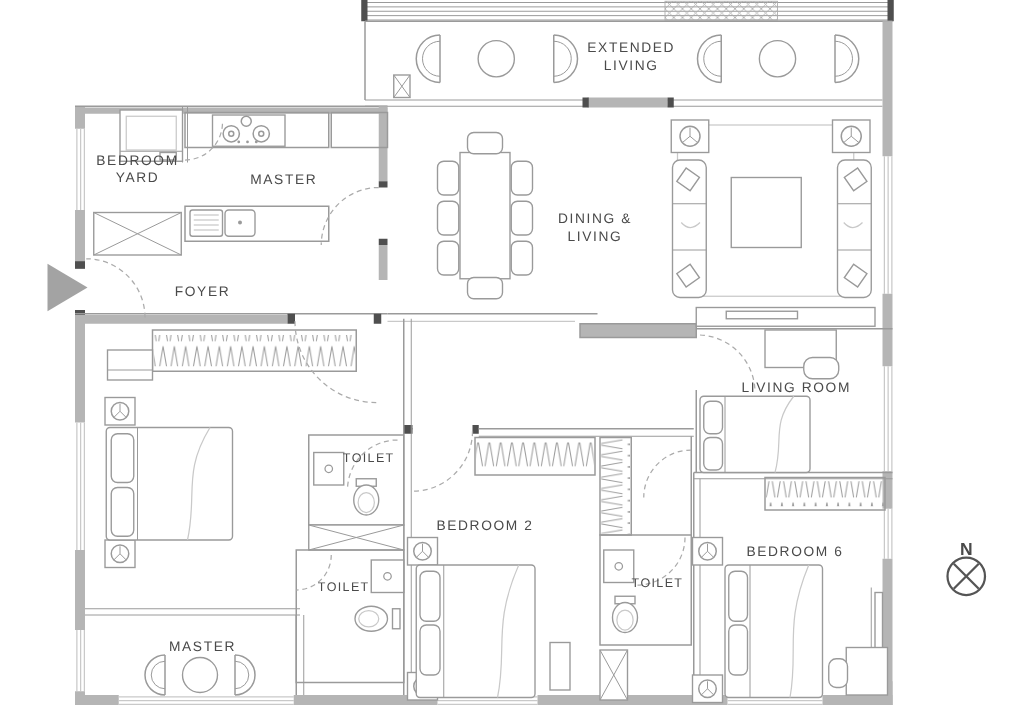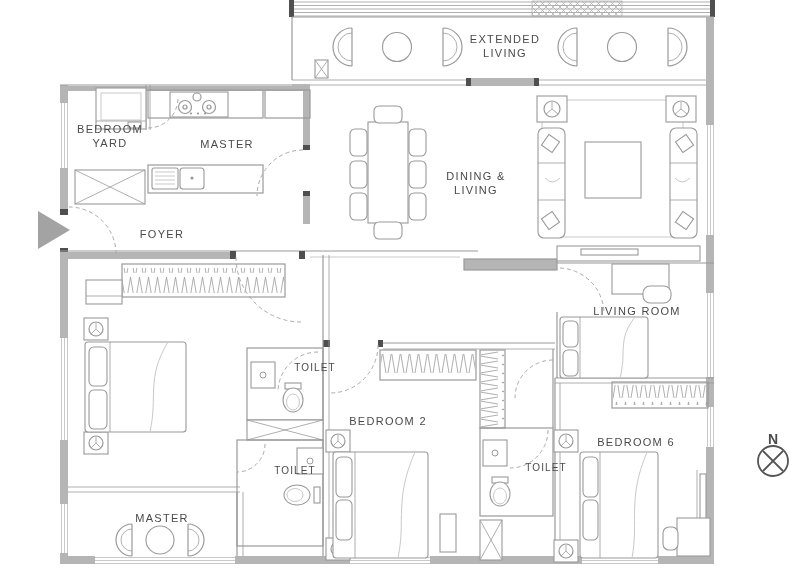--- a/index.html
+++ b/index.html
@@ -5,21 +5,21 @@
   :root{
     --wall:#b5b5b5; --line:#9a9a9a; --light:#c9c9c9; --dark:#4f4f4f;
     --text:#4a4a4a; --entrance_arrow:#a3a3a3; --background:#ffffff;
   }
   html,body{margin:0;padding:0;background:var(--background);}
   .stage{position:relative;width:809px;height:577px;background:var(--background);overflow:hidden;
          font-family:"Liberation Sans",sans-serif;}
   .room-label{position:absolute;transform:translate(-50%,-50%);
     font-size:11px;line-height:1.3;font-weight:500;letter-spacing:1.3px;
     color:var(--text);white-space:pre-line;text-align:center;pointer-events:none;}
-  .room-label.sm{font-size:10px;letter-spacing:1.1px;margin-left:20px;}
+  .room-label.sm{font-size:10px;letter-spacing:1.1px;}
   .room-label.north{font-size:14px;font-weight:700;letter-spacing:0;}
   
   .w{fill:var(--wall);stroke:none;}
   .d{fill:var(--dark);stroke:none;}
   .ln{stroke:var(--line);stroke-width:1.2;fill:none;}
   .thin{stroke-width:0.8;}
   .lt{stroke:var(--light);stroke-width:1;fill:none;}
   .fw{stroke:var(--line);stroke-width:1.1;fill:#fff;}
   .dash{stroke:#ababab;stroke-width:1;fill:none;stroke-dasharray:4 3;}
   .cmp{stroke:#555;stroke-width:1.8;fill:none;}

